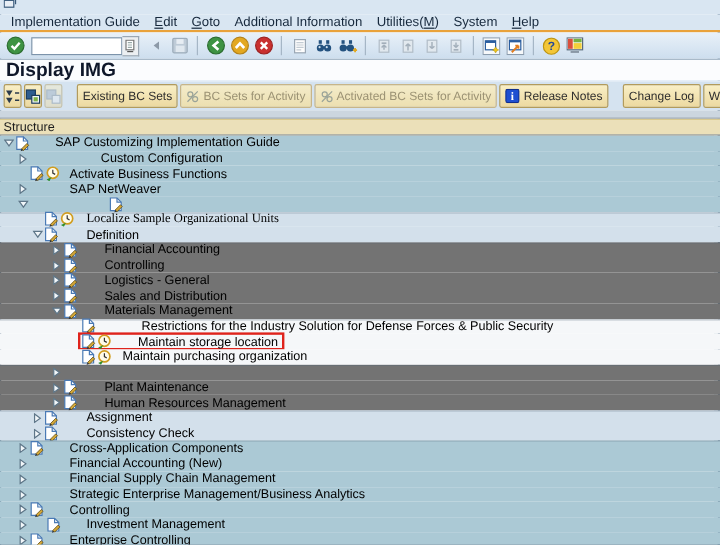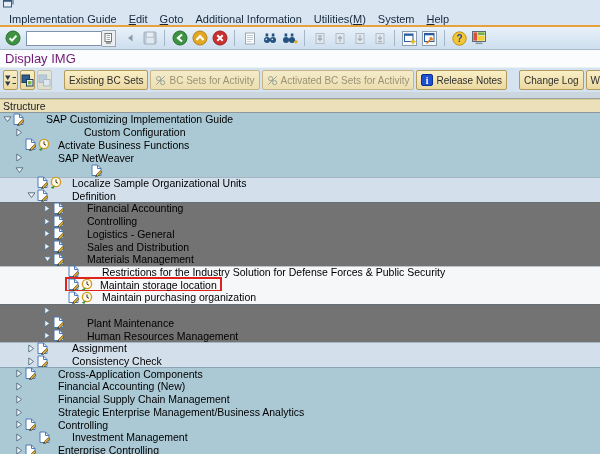--- a/index.html
+++ b/index.html
@@ -16,21 +16,21 @@
           padding-left:3px;gap:1px;border-bottom:1px solid #a9bac9;white-space:nowrap}
   .tbtn{display:flex;align-items:center;justify-content:center;min-width:19px;height:19px}
   .tbtn.dis{opacity:.85}
   .cmd{display:flex;align-items:center;margin:0 3px}
   .cmd input{width:70px;height:13px;border:1px solid #7d94ab;font-size:10px;padding:0 2px;
              font-family:"Liberation Sans",sans-serif}
   .cmdh{width:13px;height:15px;background:#eceff2;border:1px solid #9aa7b4;border-left:none;
         display:flex;align-items:center;justify-content:center}
   .vsep{width:1px;height:16px;background:#a5b6c6;margin:0 4px}
   .titlerow{height:17px;background:#fbfcfe;display:flex;align-items:center;padding-left:5px}
-  .titlerow span{font-size:13px;font-weight:normal;color:#701a75}
+  .titlerow span{font-size:16px;font-weight:bold;color:#0f172a}
   .appbar{height:24px;background:#d5e3f0;display:flex;align-items:center;padding-left:3px;gap:2px;
           white-space:nowrap;overflow:hidden;border-top:1px solid #e9f1f8}
   .abtn{height:18px;border:1px solid #b29b5c;background:linear-gradient(#f9efc6,#ecd9a0);
         border-radius:2px;font-size:10px;color:#2e2e2e;display:flex;align-items:center;
         padding:0 4px;gap:3px}
   .abtn.dis{color:#9b9274;background:linear-gradient(#f4ecca,#ecdfb0);border-color:#c7b589}
   .ibtn{width:18px;height:18px;border:1px solid #b29b5c;background:linear-gradient(#f9efc6,#ecd9a0);
         border-radius:2px;display:flex;align-items:center;justify-content:center}
   .ibtn.dis{opacity:.45}
   .gap6{height:6px;background:#ccd6df;border-bottom:1px solid #9aa4ad}
@@ -383,21 +383,21 @@
               <path d="M1 1 h5.5 L10 4.5 V11.5 H1 Z" fill="#fff" stroke="#4a7ab5"></path>
               <path d="M6.5 1 V4.5 H10" fill="none" stroke="#4a7ab5"></path>
               <path d="M5 11 L9.4 6.6 l1.5 1.5 L6.5 12.5 Z" fill="#d4a838" stroke="#55400a" stroke-width="0.6"></path>
               <path d="M5 11 l-0.9 2.2 2.2 -0.9 z" fill="#333"></path>
             </svg>
           </span>
           <span class="tlabel" style="margin-left: 20px;">Enterprise Structure</span>
         </span>
       </div>
       <div class="trow b2 edge">
-        <span class="rowflex" style="left: 37px;">
+        <span class="rowflex" style="left: 37px; font-family: Liberation Serif, serif;">
           <span class="ticon">
             <svg width="12" height="13" style="overflow:visible">
               <path d="M1 1 h5.5 L10 4.5 V11.5 H1 Z" fill="#fff" stroke="#4a7ab5"></path>
               <path d="M6.5 1 V4.5 H10" fill="none" stroke="#4a7ab5"></path>
               <path d="M5 11 L9.4 6.6 l1.5 1.5 L6.5 12.5 Z" fill="#d4a838" stroke="#55400a" stroke-width="0.6"></path>
               <path d="M5 11 l-0.9 2.2 2.2 -0.9 z" fill="#333"></path>
             </svg>
           </span>
           <span class="ticon">
             <svg width="12" height="13" style="overflow:visible">
@@ -508,42 +508,42 @@
       <div class="trow b4 edge">
         <span class="rowflex" style="left: 68px;">
           <span class="ticon">
             <svg width="12" height="13" style="overflow:visible">
               <path d="M1 1 h5.5 L10 4.5 V11.5 H1 Z" fill="#fff" stroke="#4a7ab5"></path>
               <path d="M6.5 1 V4.5 H10" fill="none" stroke="#4a7ab5"></path>
               <path d="M5 11 L9.4 6.6 l1.5 1.5 L6.5 12.5 Z" fill="#d4a838" stroke="#55400a" stroke-width="0.6"></path>
               <path d="M5 11 l-0.9 2.2 2.2 -0.9 z" fill="#333"></path>
             </svg>
           </span>
-          <span class="tlabel" style="margin-left: 21px;">Restrictions for the Industry Solution for Defense Forces &amp; Public Security</span>
+          <span class="tlabel" style="margin-left: 37px;">Restrictions for the Industry Solution for Defense Forces &amp; Public Security</span>
         </span>
       </div>
       <div class="trow b4">
         <span class="rowflex" style="left: 68px;">
           <span class="hl">
             <span class="ticon">
               <svg width="12" height="13" style="overflow:visible">
                 <path d="M1 1 h5.5 L10 4.5 V11.5 H1 Z" fill="#fff" stroke="#4a7ab5"></path>
                 <path d="M6.5 1 V4.5 H10" fill="none" stroke="#4a7ab5"></path>
                 <path d="M5 11 L9.4 6.6 l1.5 1.5 L6.5 12.5 Z" fill="#d4a838" stroke="#55400a" stroke-width="0.6"></path>
                 <path d="M5 11 l-0.9 2.2 2.2 -0.9 z" fill="#333"></path>
               </svg>
             </span>
             <span class="ticon">
               <svg width="12" height="13" style="overflow:visible">
                 <circle cx="6" cy="6" r="4.6" fill="#fffbe8" stroke="#d19d1f" stroke-width="1.4"></circle>
                 <path d="M6 3.4 V6.2 L8 7.3" stroke="#333" stroke-width="1" fill="none"></path>
                 <path d="M0.8 11.5 L5 9.6 L3.2 13 Z" fill="#2e8f2e"></path>
               </svg>
             </span>
-            <span class="tlabel" style="margin-left: 6px;">Maintain storage location</span>
+            <span class="tlabel" style="margin-left: 21px;">Maintain storage location</span>
           </span>
         </span>
       </div>
       <div class="trow b4">
         <span class="rowflex" style="left: 68px;">
           <span class="ticon">
             <svg width="12" height="13" style="overflow:visible">
               <path d="M1 1 h5.5 L10 4.5 V11.5 H1 Z" fill="#fff" stroke="#4a7ab5"></path>
               <path d="M6.5 1 V4.5 H10" fill="none" stroke="#4a7ab5"></path>
               <path d="M5 11 L9.4 6.6 l1.5 1.5 L6.5 12.5 Z" fill="#d4a838" stroke="#55400a" stroke-width="0.6"></path>

